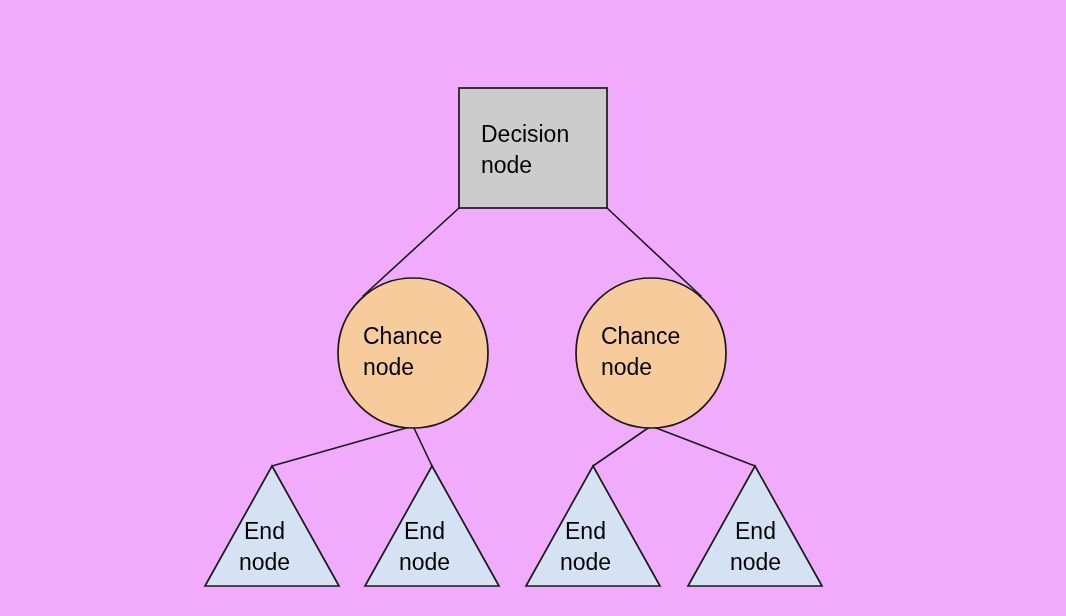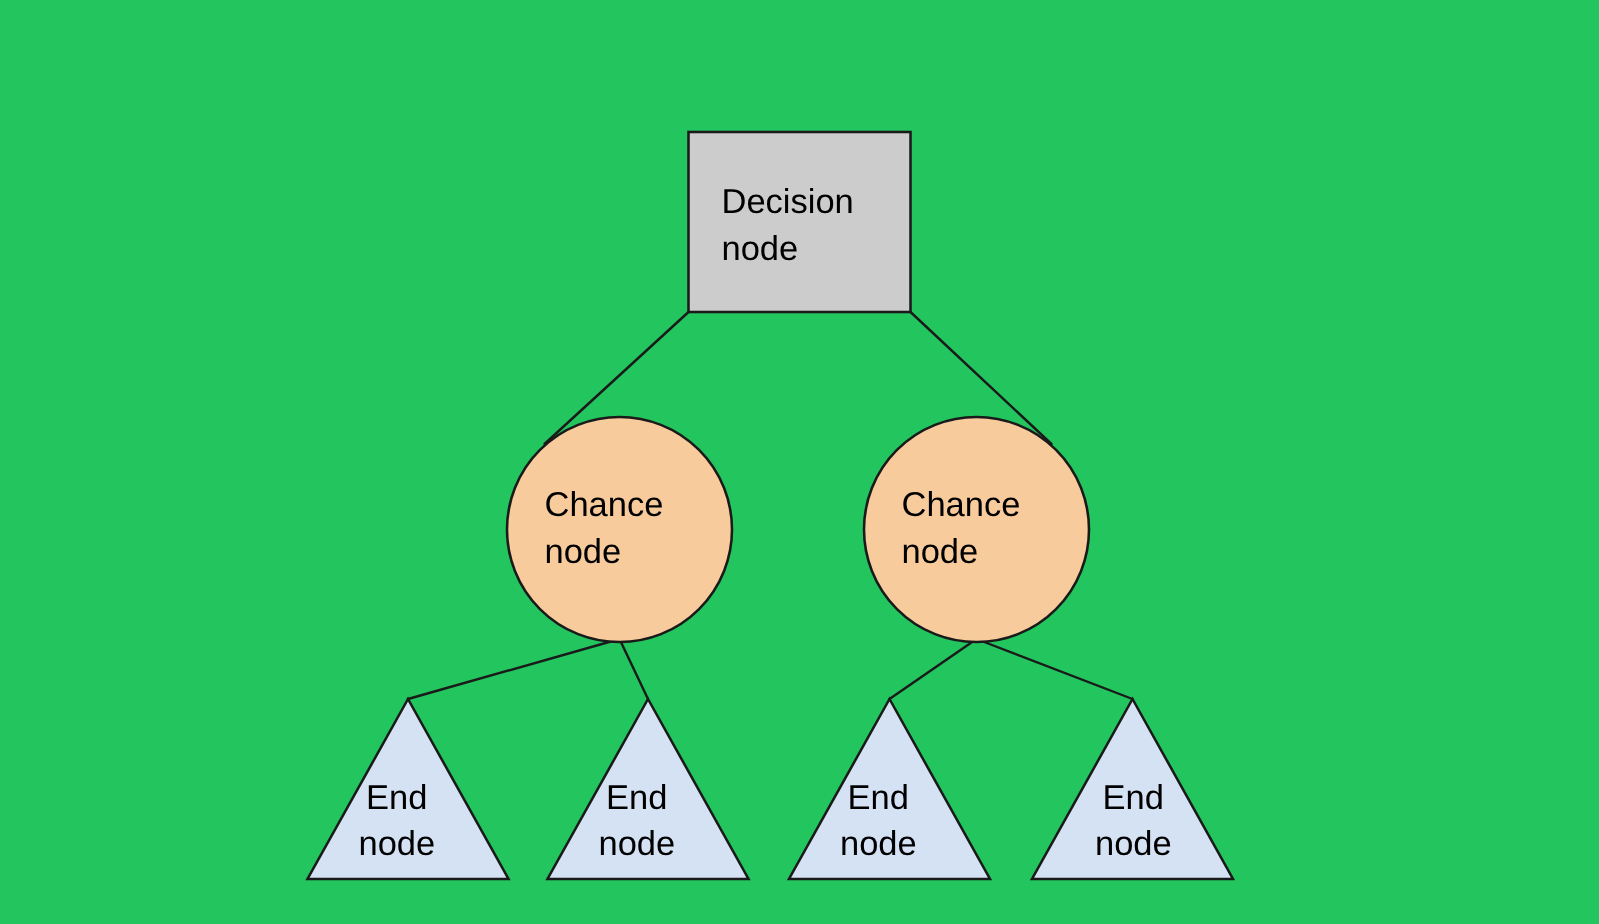--- a/index.html
+++ b/index.html
@@ -10,21 +10,21 @@
   body {
     width: 1066px;
     height: 616px;
     overflow: hidden;
     font-family: "Liberation Sans", sans-serif;
   }
   #diagram-root {
     position: relative;
     width: 1066px;
     height: 616px;
-    background: #22c55e;
+    background: #f0abfc;
   }
   svg#tree-svg {
     display: block;
     width: 1066px;
     height: 616px;
   }
   .node-label {
     font-family: "Liberation Sans", sans-serif;
     font-size: 23px;
     fill: #000000;

